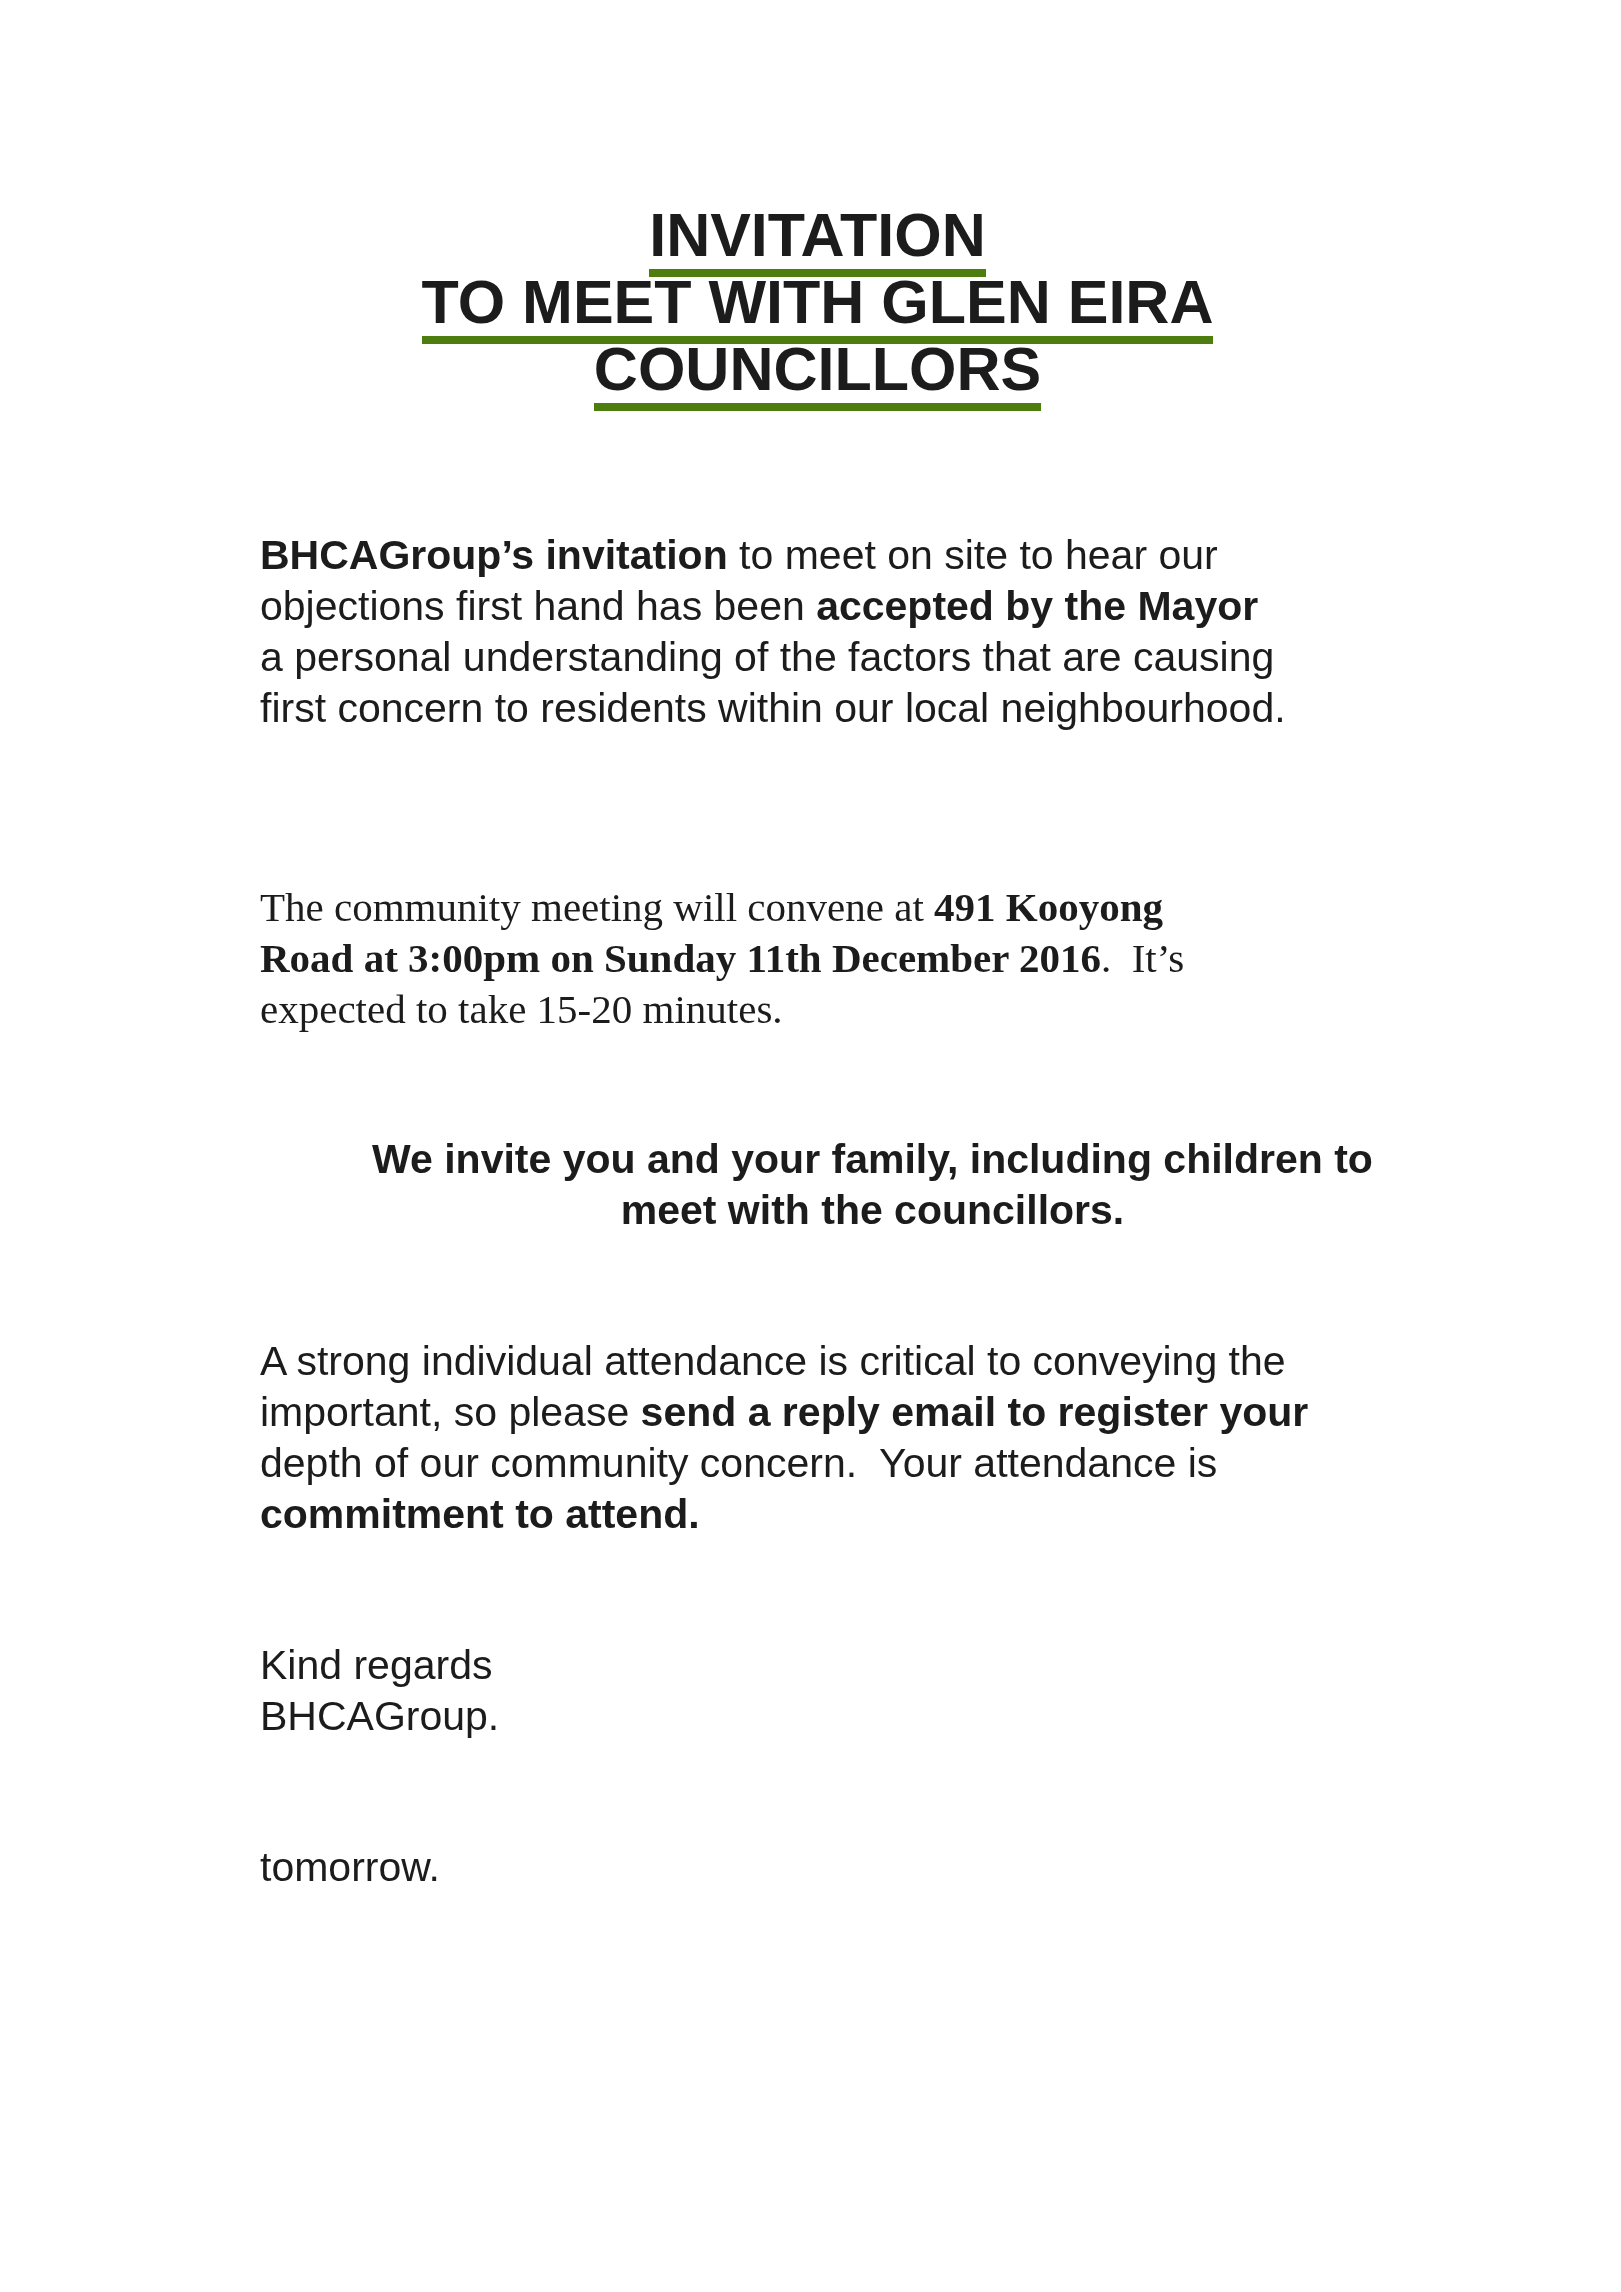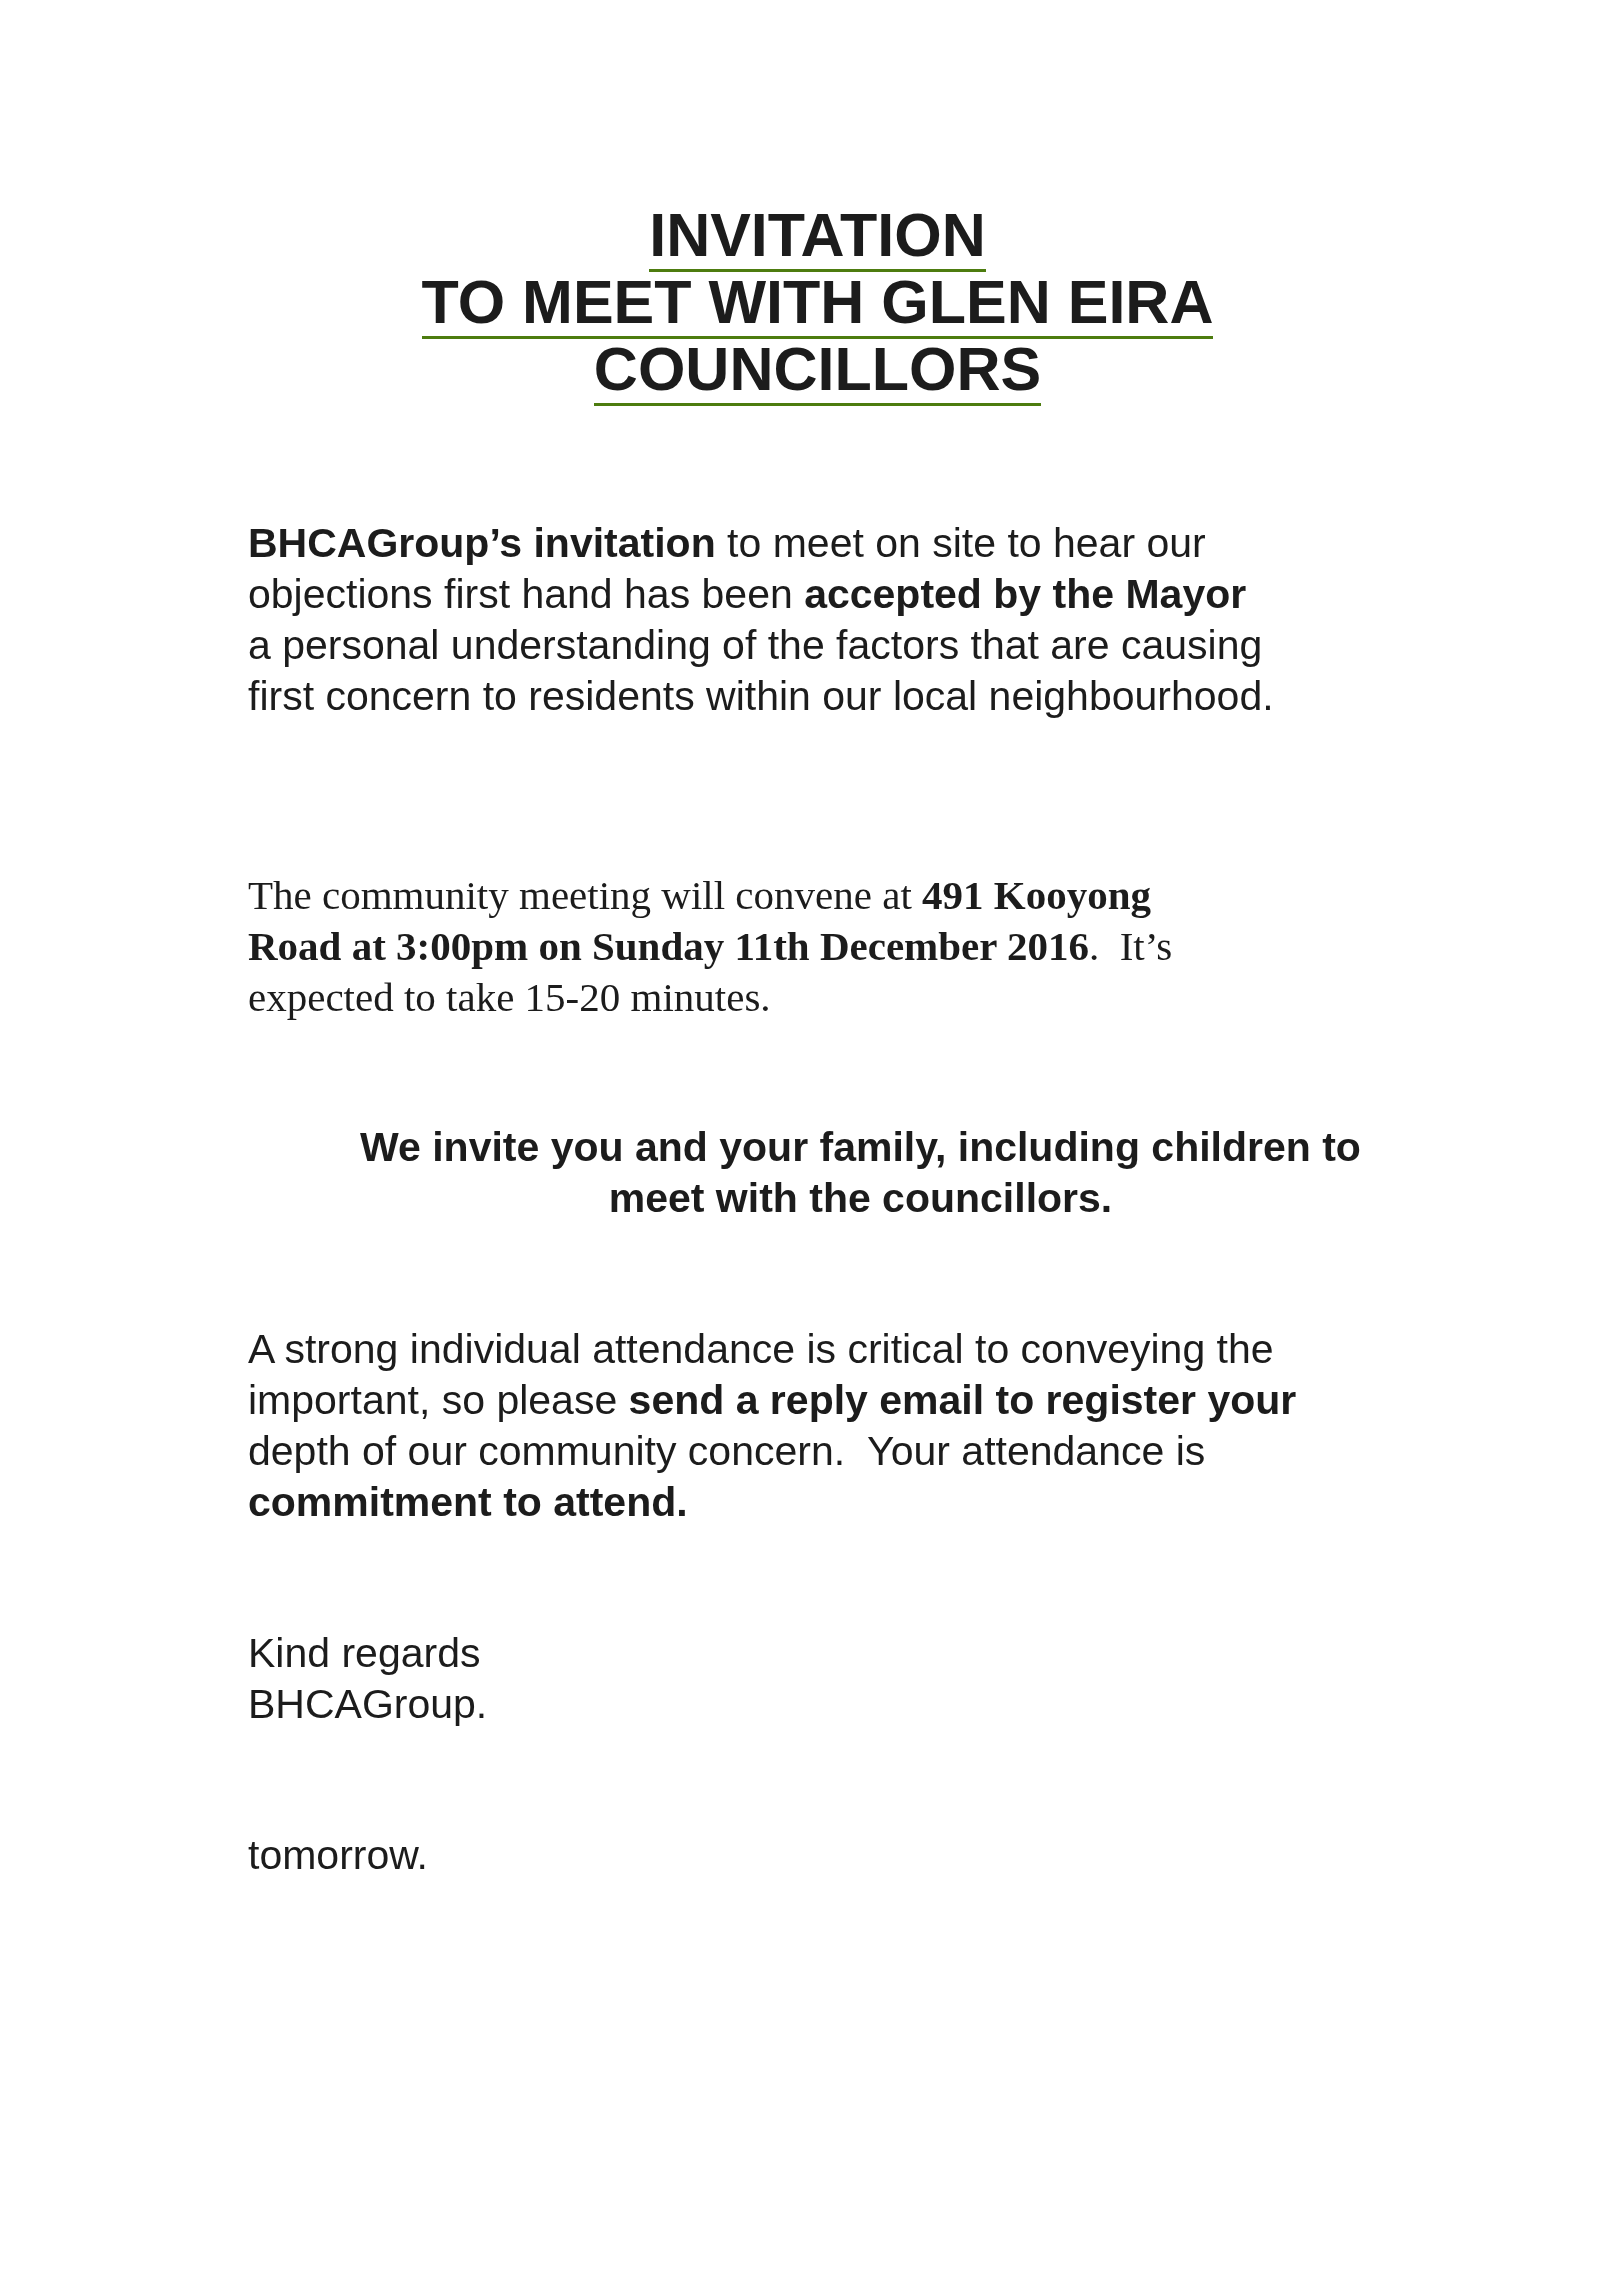--- a/index.html
+++ b/index.html
@@ -1,22 +1,22 @@
 <!DOCTYPE html>
 <html><head>
 <meta charset="utf-8">
 <style>
   html, body { margin: 0; padding: 0; background: #ffffff; }
   body { width: 1621px; height: 2293px; position: relative; overflow: hidden;
          font-family: "Liberation Sans", sans-serif; color: #1c1c1c; }
   .title-block { position: absolute; top: 202px; left: 0; width: 1635px; text-align: center; }
   .title-line { display: inline-block; font-weight: bold; font-size: 61px; line-height: 67px;
-                border-bottom: 3px solid #4d7c0f; padding-bottom: 0; margin: 0; }
+                border-bottom: 8px solid #4d7c0f; padding-bottom: 0; margin: 0; }
   .title-row { height: 67px; }
-  .para { position: absolute; left: 248px; width: 1225px; font-size: 41px; line-height: 51px; margin: 0; white-space: nowrap; }
+  .para { position: absolute; left: 248px; width: 1225px; font-size: 41px; line-height: 51px; margin: 12px; white-space: nowrap; }
   .para b { font-weight: bold; }
   .line { display: block; }
 </style>
 </head>
 <body>
 
 <div class="title-block">
   <div class="title-row"><h1 class="title-line">INVITATION</h1></div>
   <div class="title-row"><h1 class="title-line">TO MEET WITH GLEN EIRA</h1></div>
   <div class="title-row"><h1 class="title-line">COUNCILLORS</h1></div>

